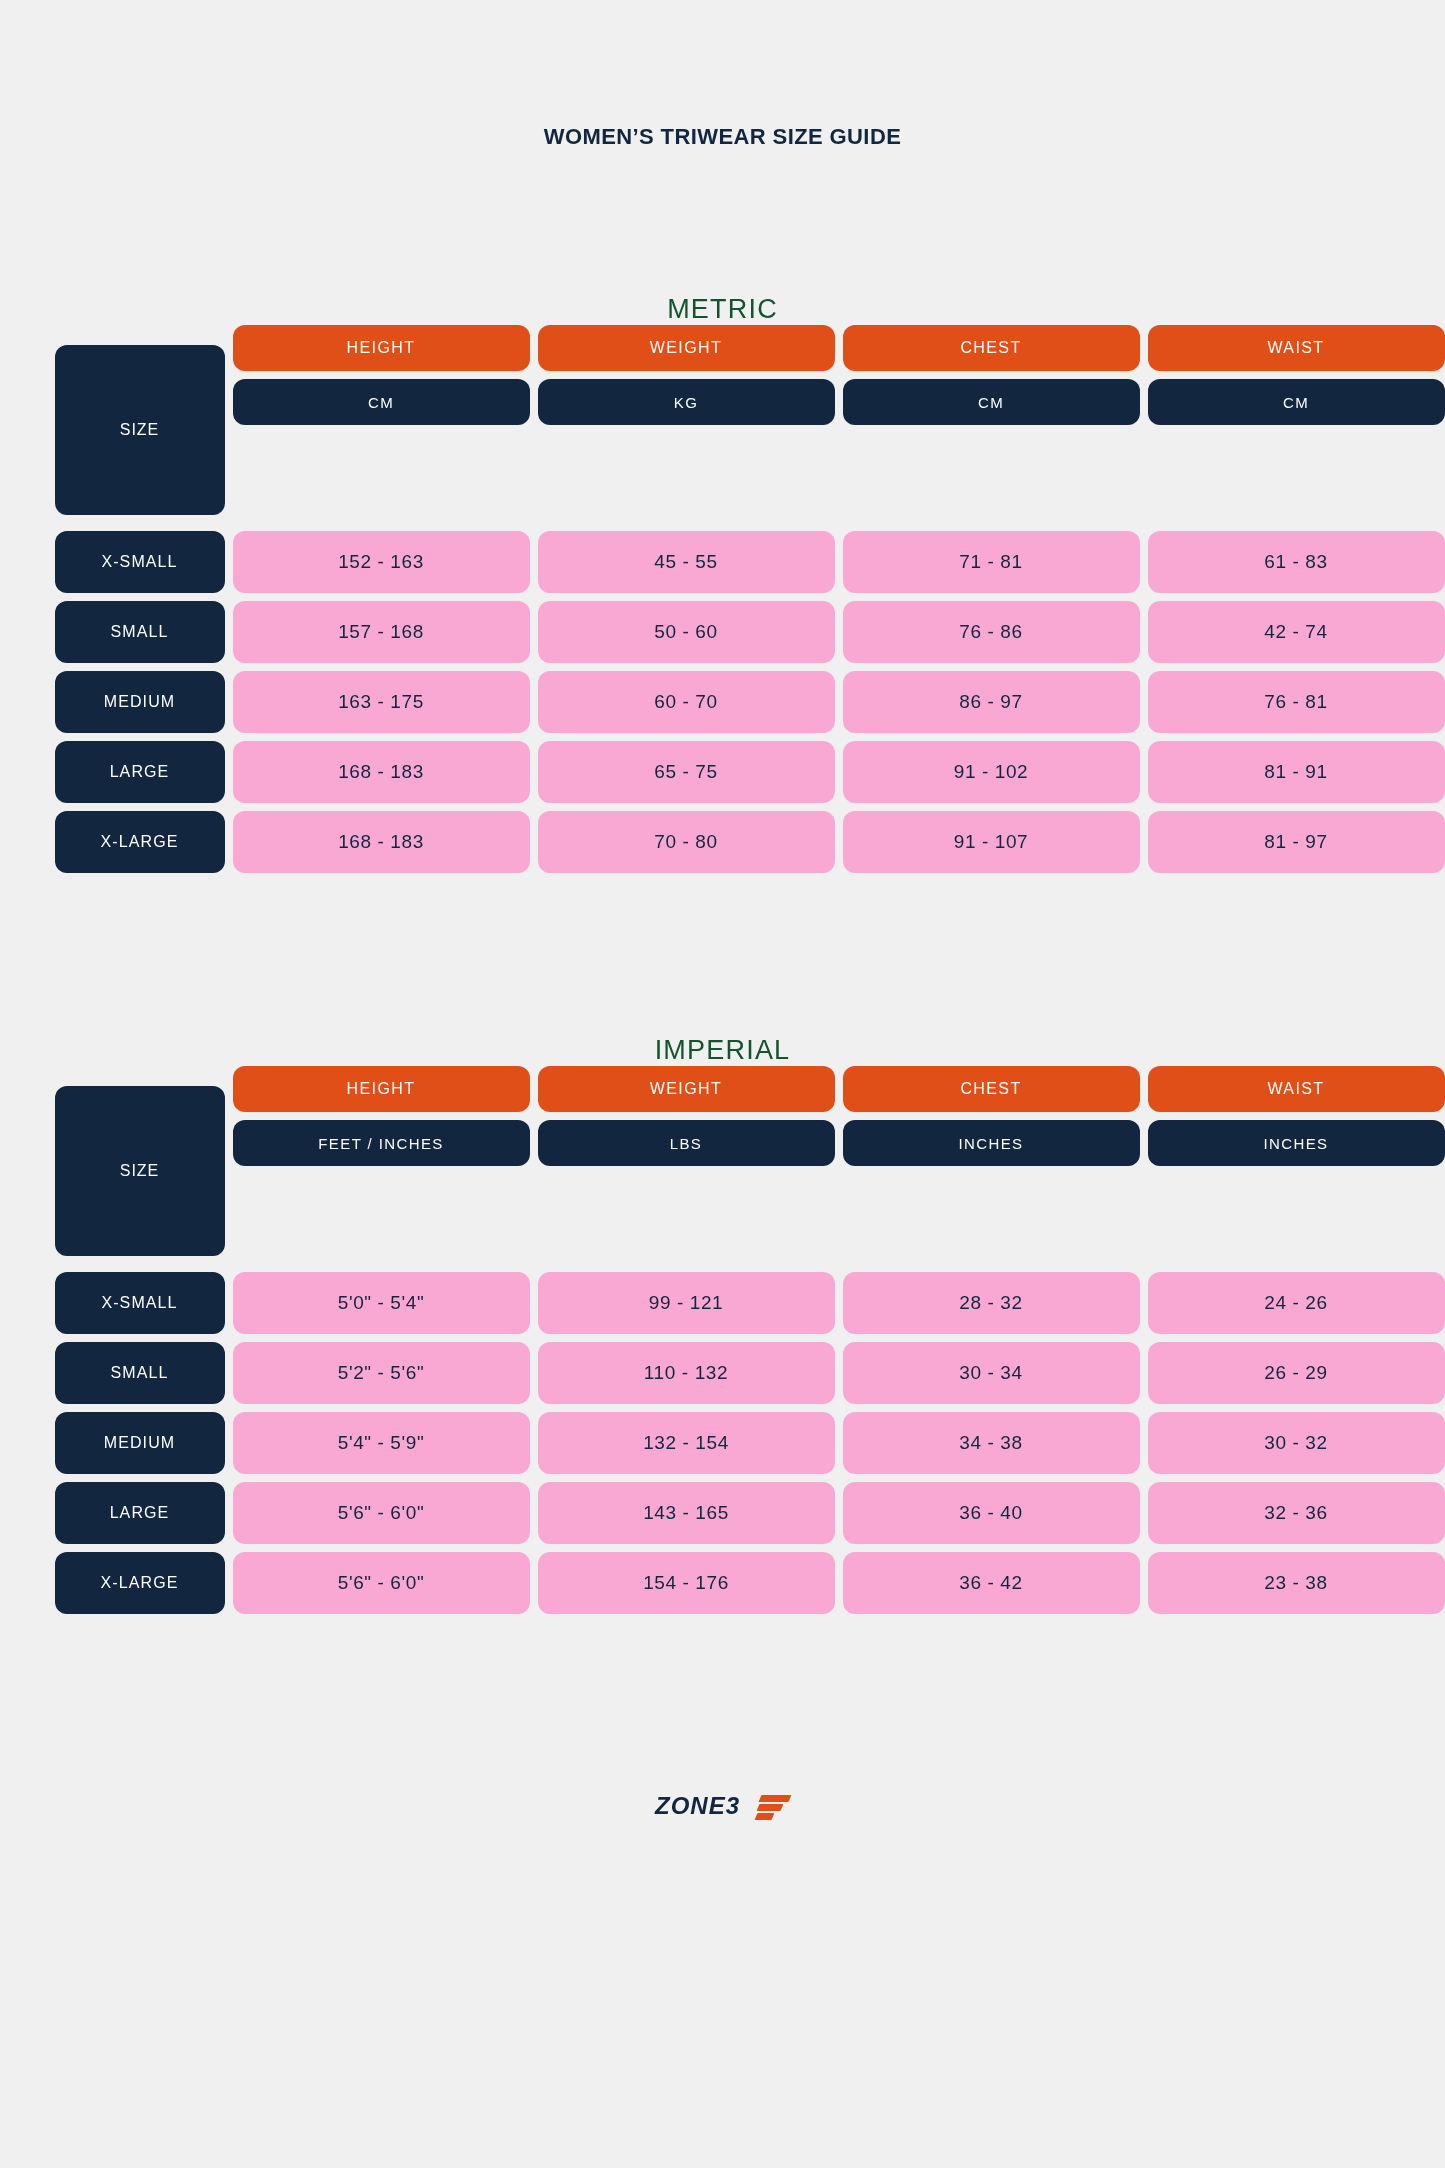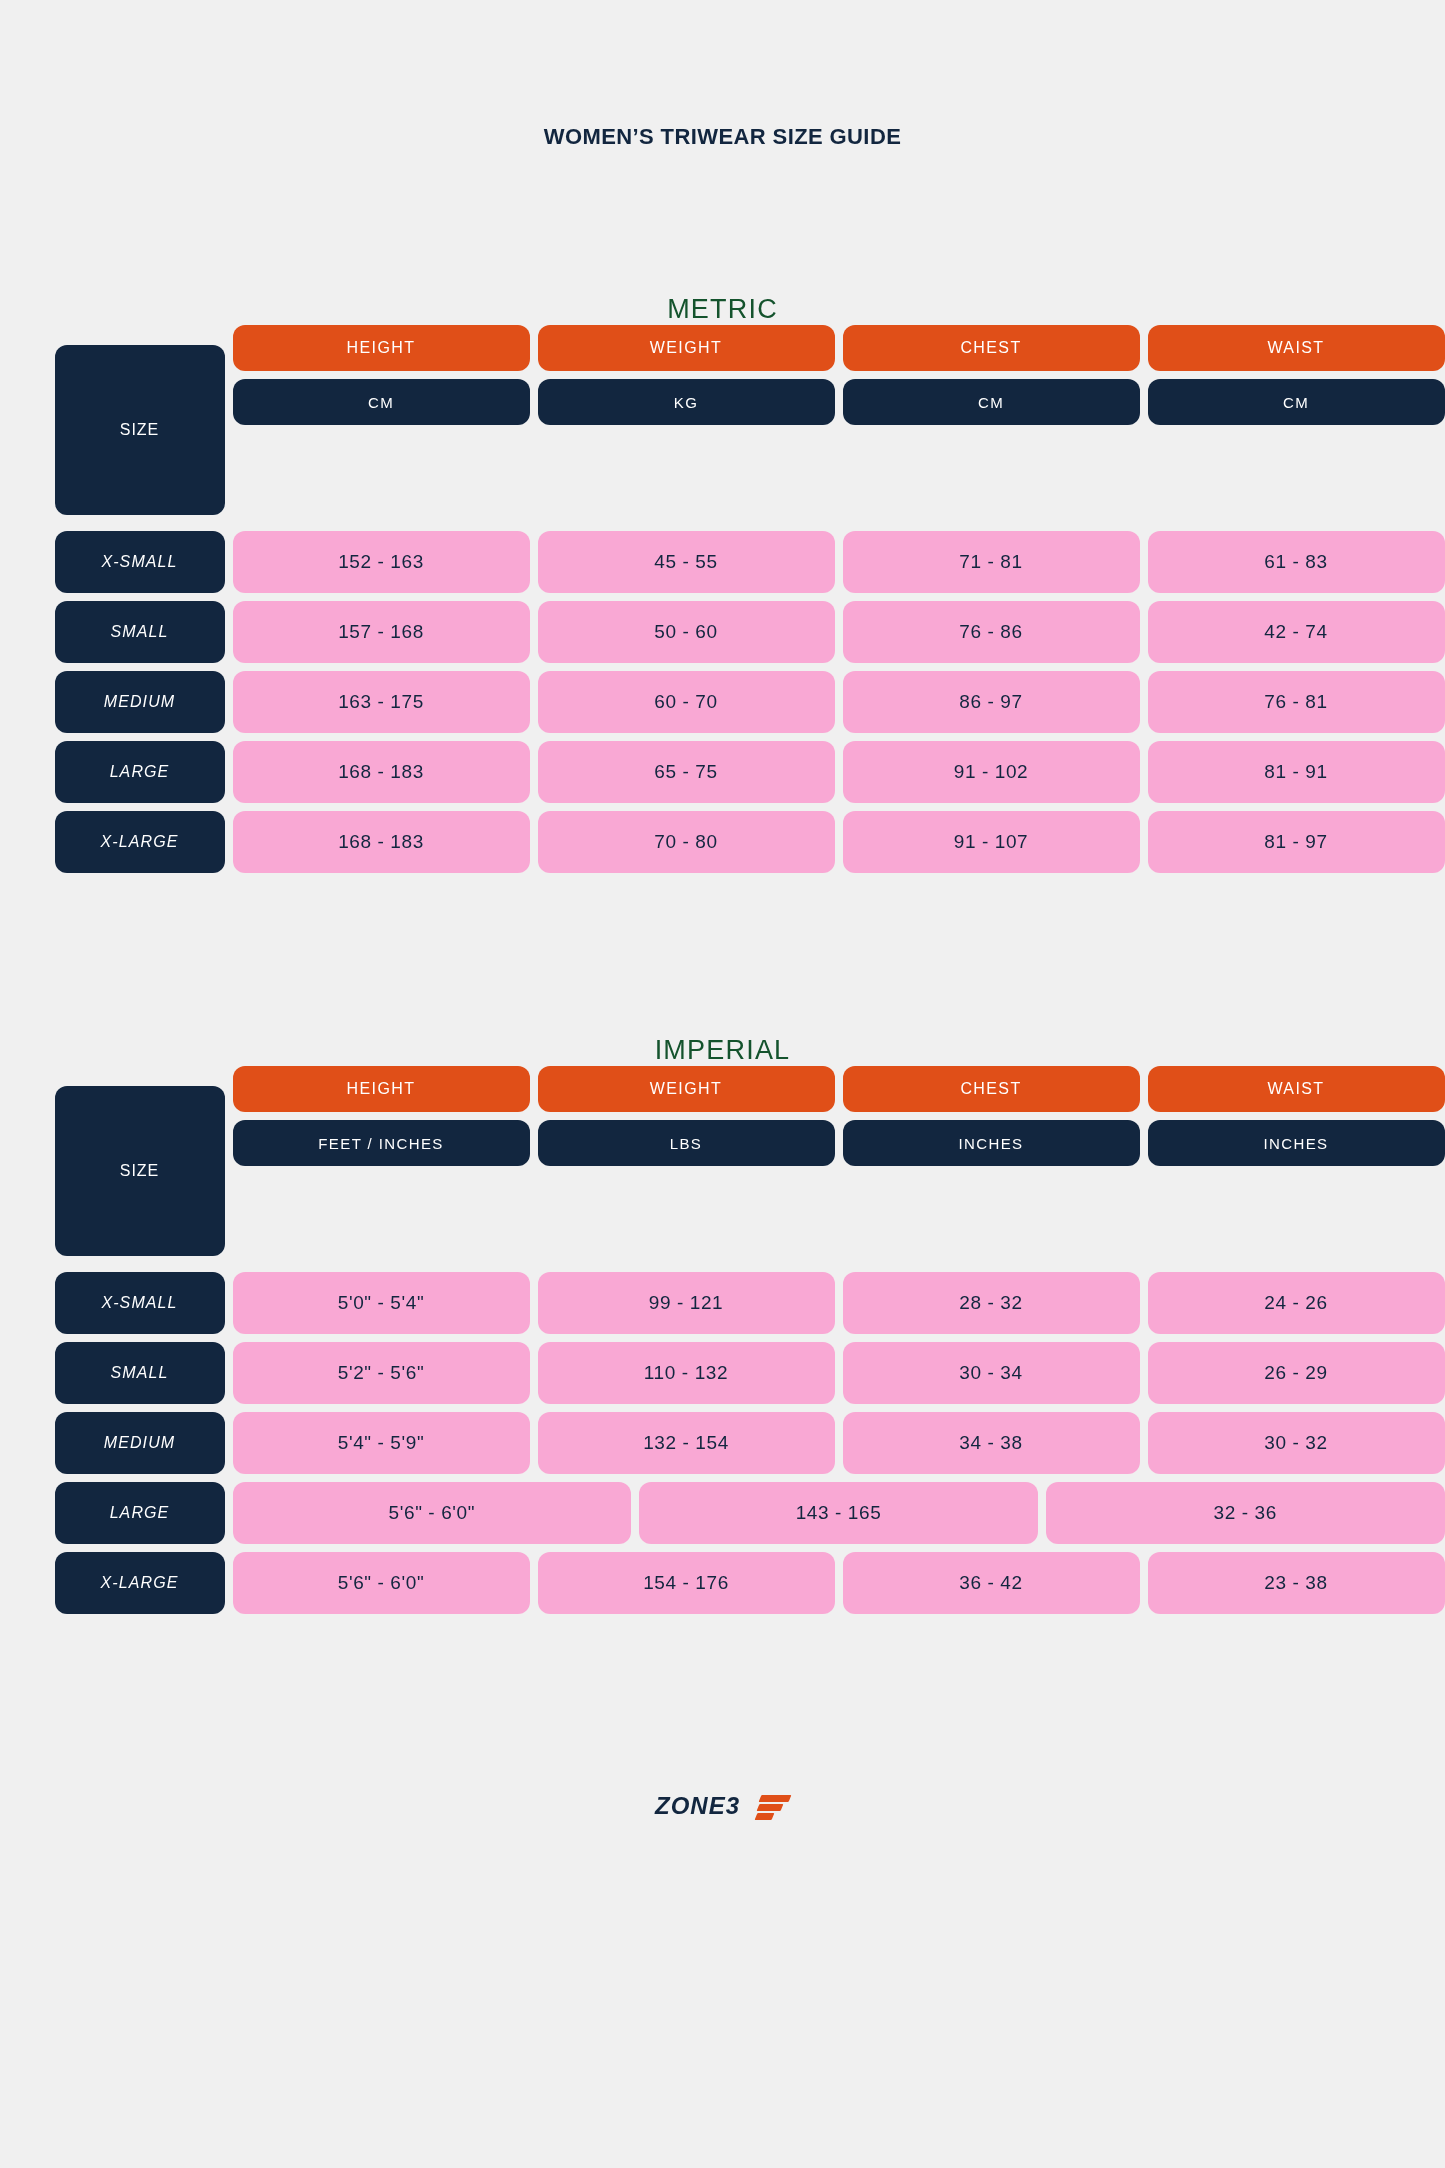--- a/index.html
+++ b/index.html
@@ -120,21 +120,20 @@
     height: 62px;
     border-radius: 12px;
   }
   .size-cell {
     background: #12263f;
     color: #ffffff;
     font-size: 16px;
     letter-spacing: 1.1px;
     width: 170px;
     flex: 0 0 170px;
-    font-style: italic;
   }
   .val-cell {
     background: #f9a8d4;
     color: #12263f;
     font-size: 19px;
     letter-spacing: 0.6px;
   }
   .spacer-after-table { height: 16px; }
 
   .footer {
@@ -305,20 +304,21 @@
           <div class="cell val-cell data-col">5'4" - 5'9"</div>
           <div class="cell val-cell data-col">132 - 154</div>
           <div class="cell val-cell data-col">34 - 38</div>
           <div class="cell val-cell data-col">30 - 32</div>
         </div>
 
         <div class="row body-row">
           <div class="cell size-cell">LARGE</div>
           <div class="cell val-cell data-col">5'6" - 6'0"</div>
           <div class="cell val-cell data-col">143 - 165</div>
+          <div class="cell val-cell data-col">36 - 40</div>
           <div class="cell val-cell data-col">32 - 36</div>
         </div>
 
         <div class="row body-row">
           <div class="cell size-cell">X-LARGE</div>
           <div class="cell val-cell data-col">5'6" - 6'0"</div>
           <div class="cell val-cell data-col">154 - 176</div>
           <div class="cell val-cell data-col">36 - 42</div>
           <div class="cell val-cell data-col">23 - 38</div>
         </div>

